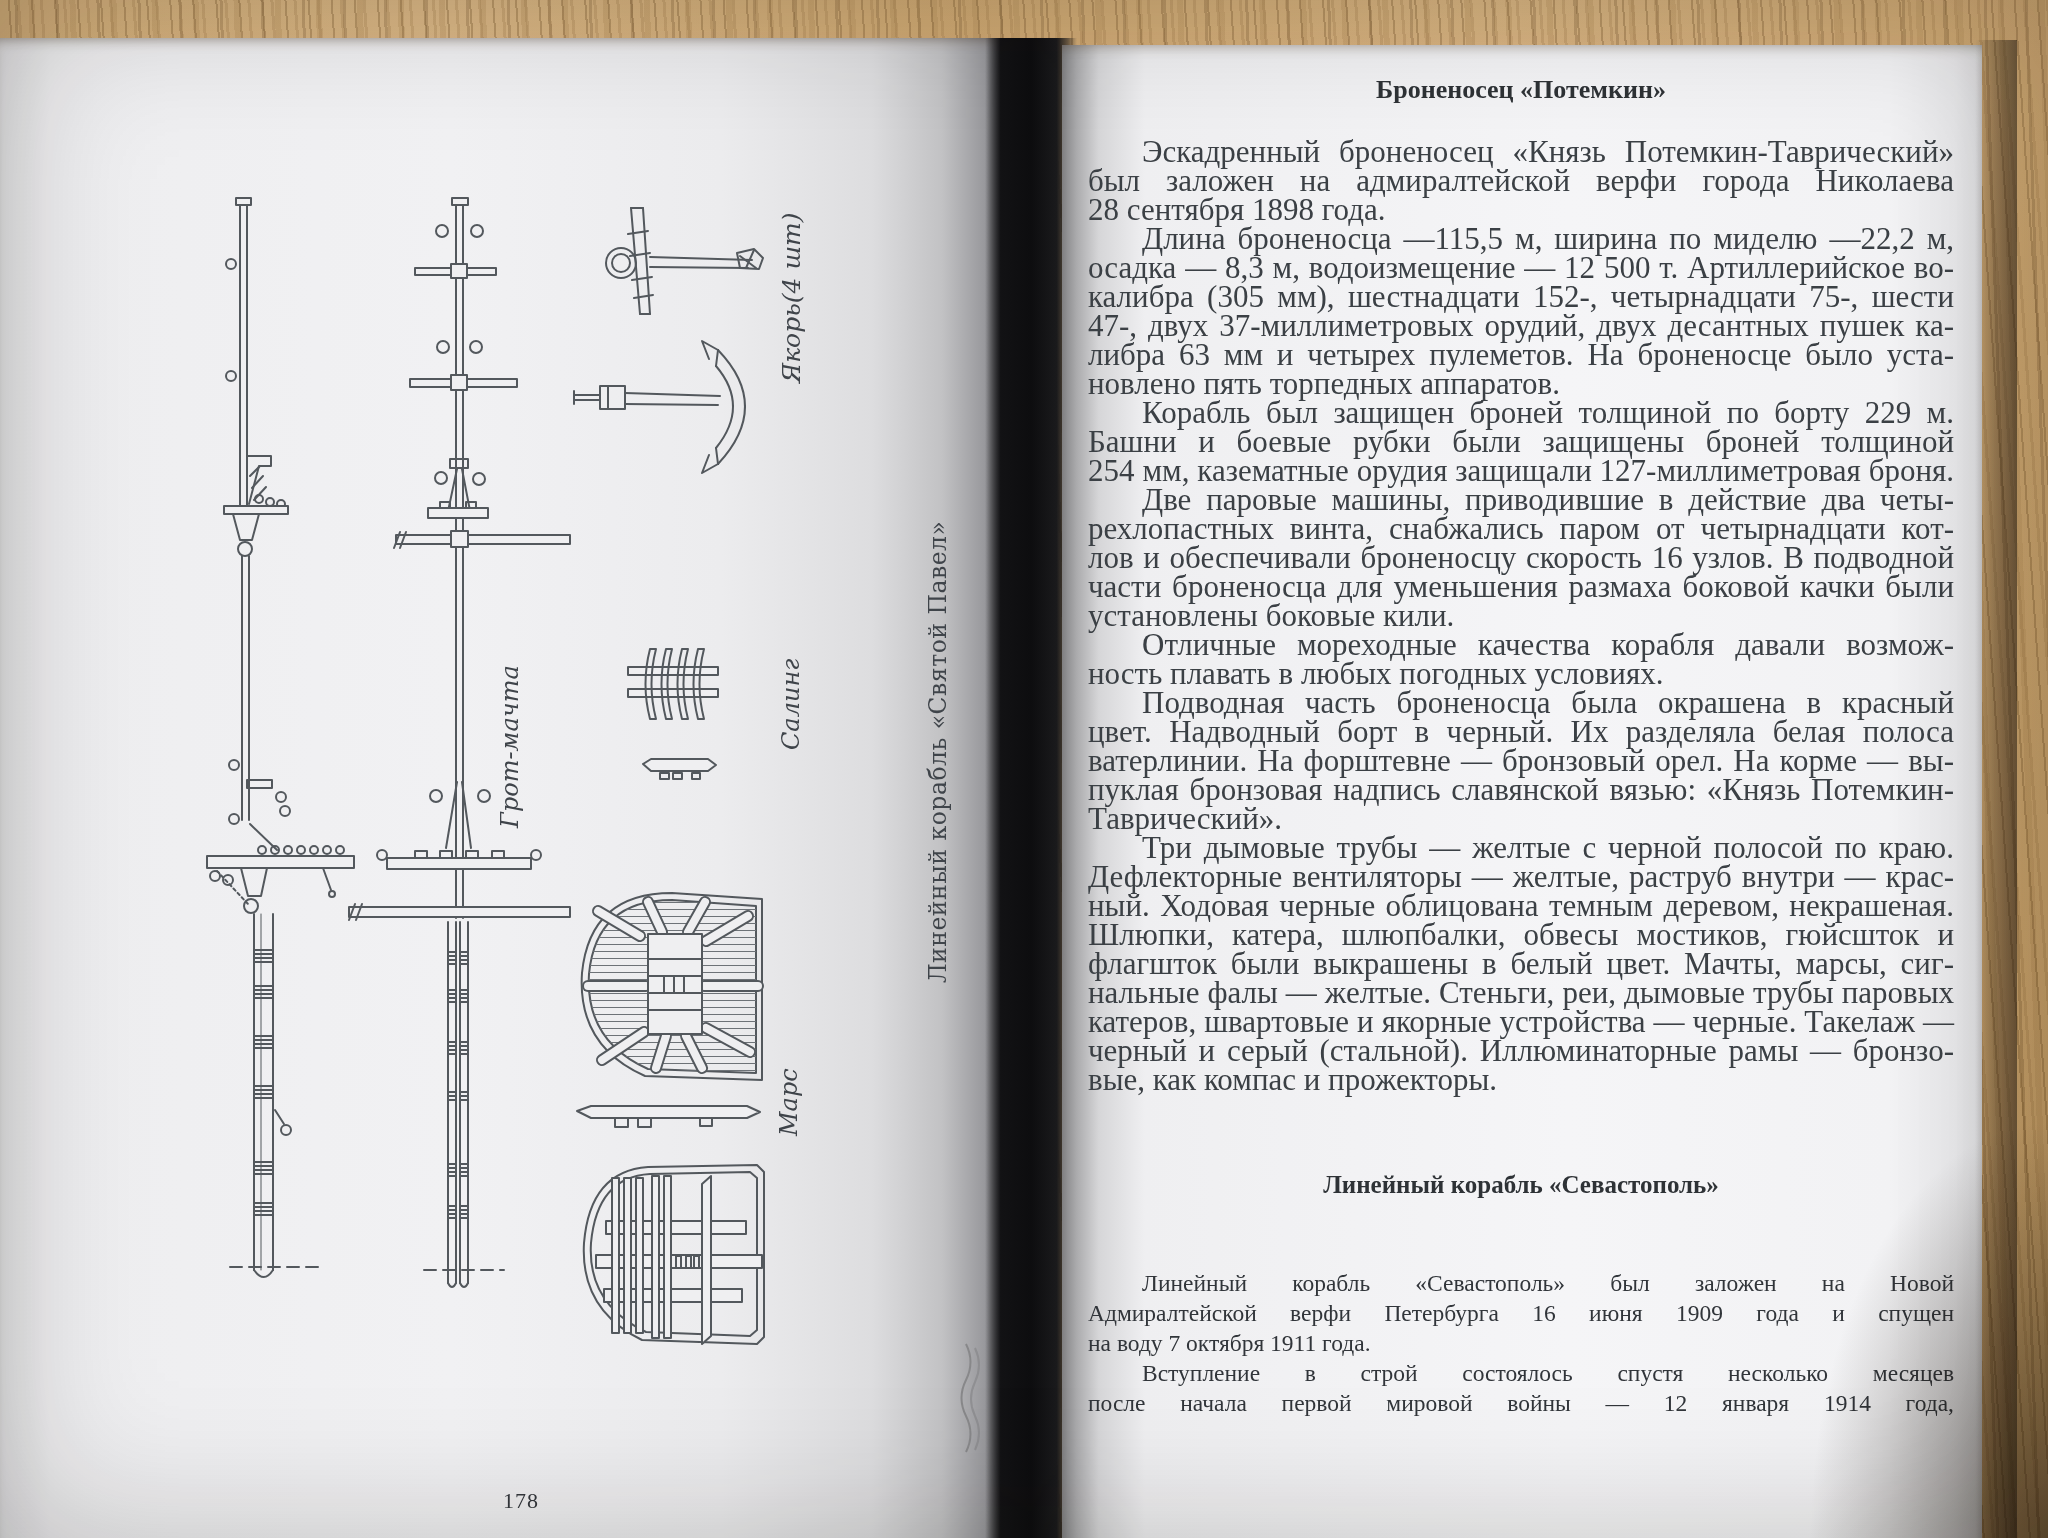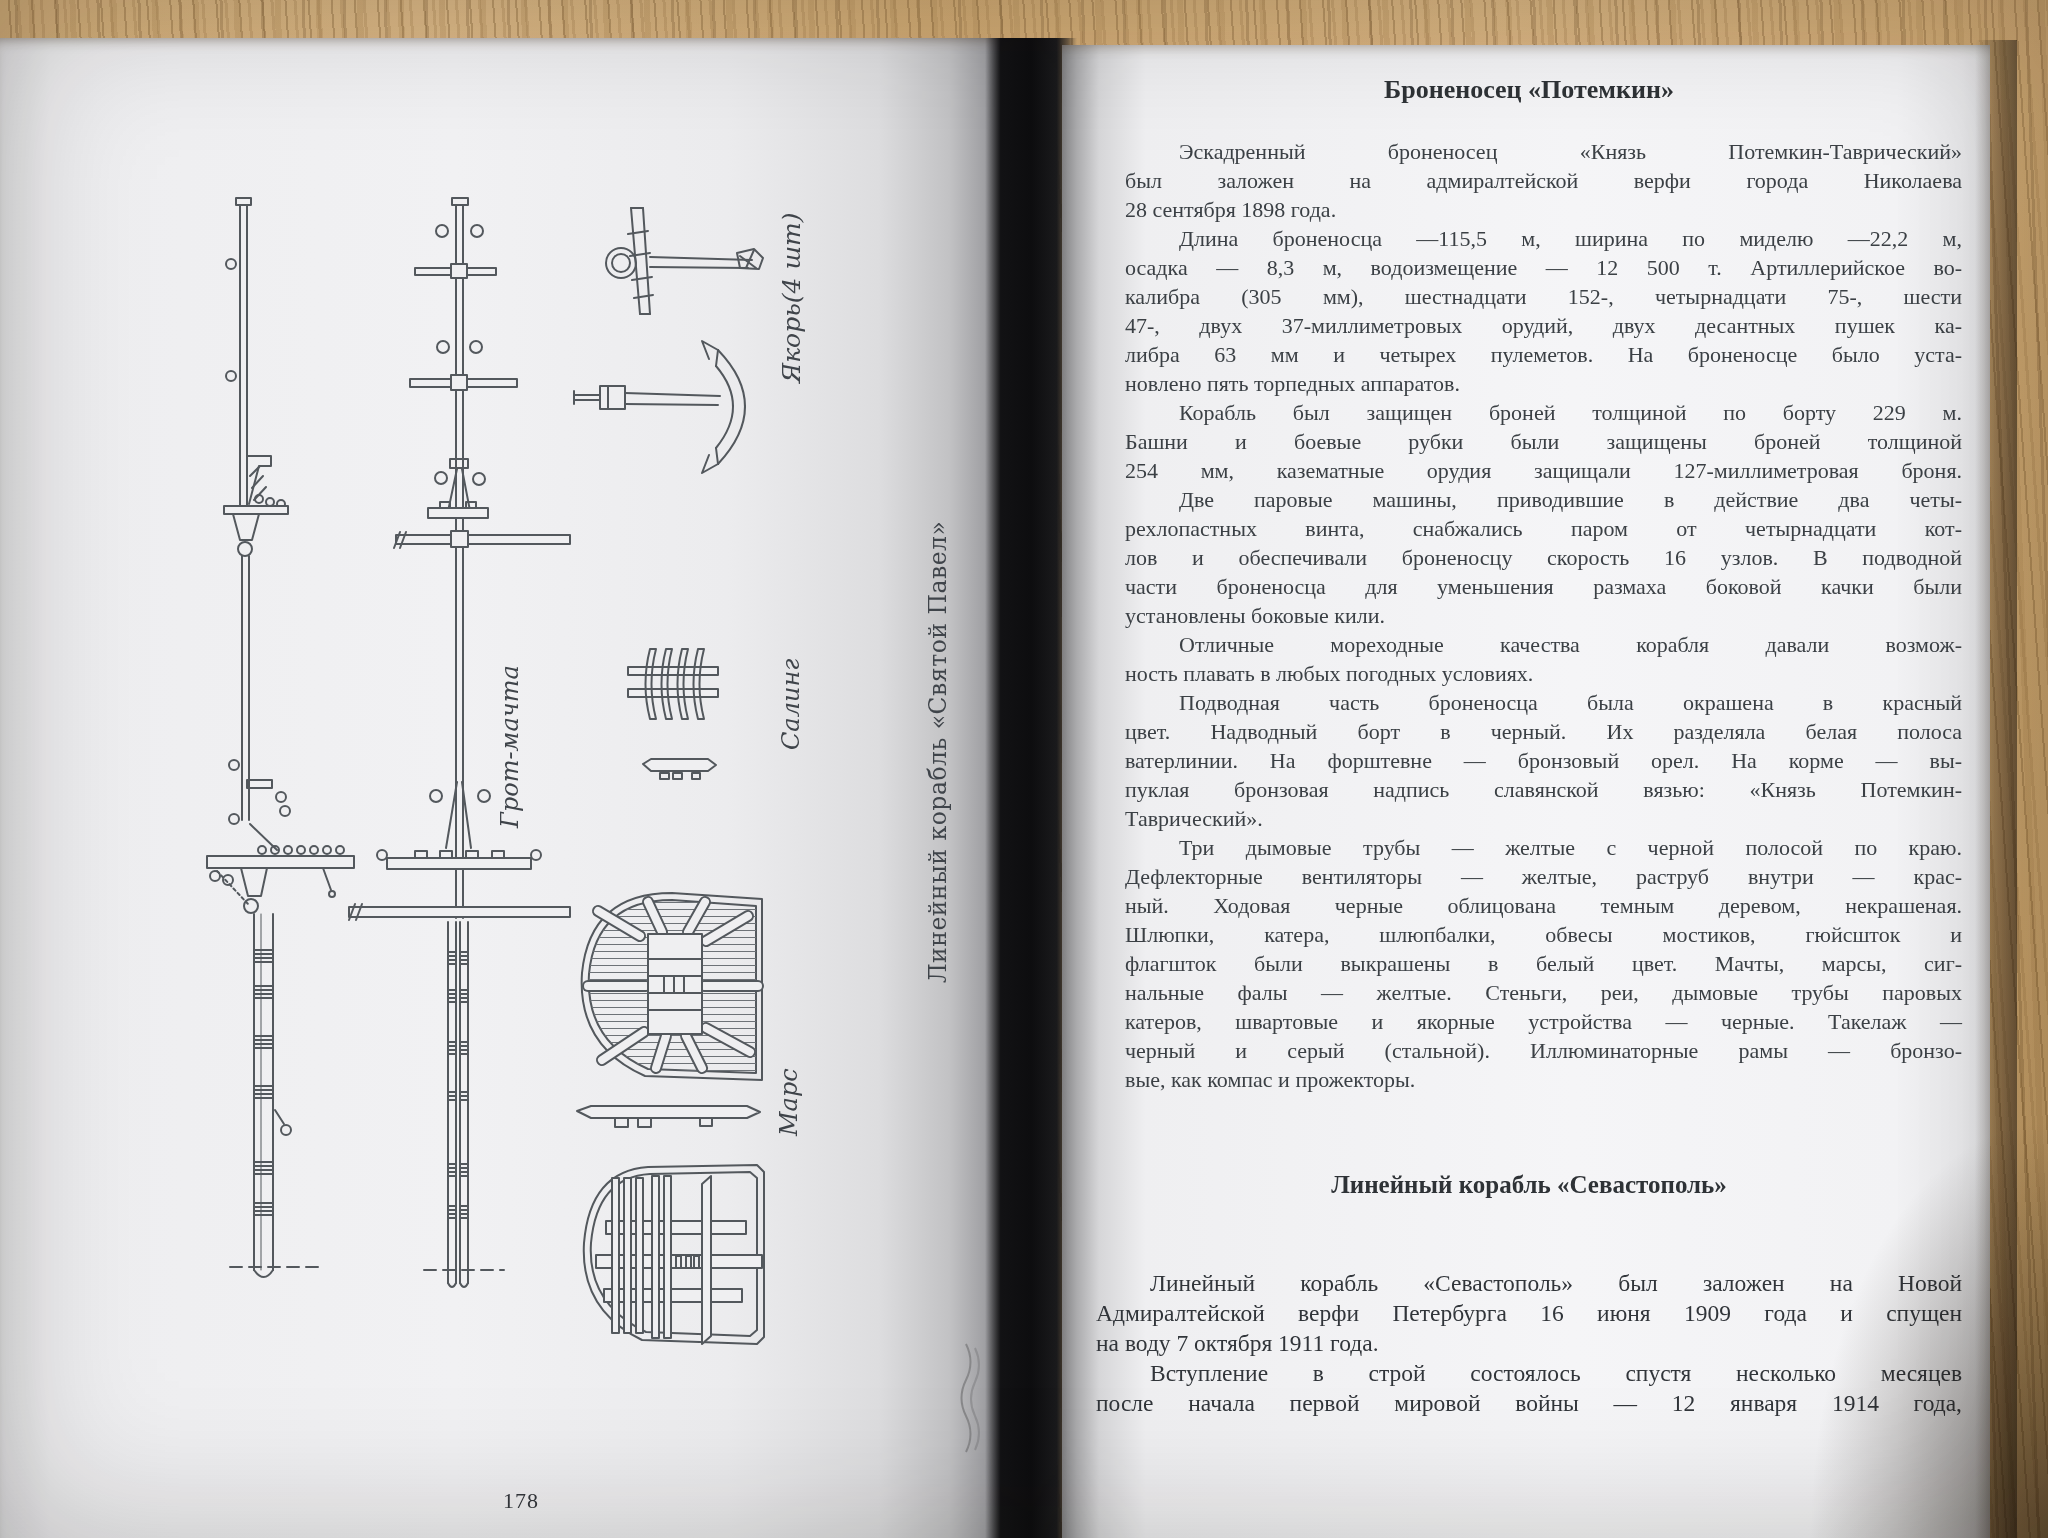--- a/index.html
+++ b/index.html
@@ -3,40 +3,40 @@
 <meta charset="utf-8">
 <style>
   html,body{margin:0;padding:0;background:#222;}
   .scene{position:relative;width:2048px;height:1538px;overflow:hidden;
     font-family:"Liberation Serif", serif;
     background:
       linear-gradient(180deg, rgba(255,255,255,.07), rgba(0,0,0,.06)),
       repeating-linear-gradient(86deg, rgba(122,86,40,.38) 0 2px, rgba(0,0,0,0) 2px 9px, rgba(146,106,55,.25) 9px 12px, rgba(0,0,0,0) 12px 23px),
       repeating-linear-gradient(88deg, rgba(170,130,75,.30) 0 6px, rgba(0,0,0,0) 6px 27px, rgba(115,80,38,.30) 27px 30px, rgba(0,0,0,0) 30px 41px),
       linear-gradient(90deg,#cda66e 0%,#d9b37e 22%,#cba268 47%,#d7b07a 74%,#c89f66 100%);}
-  .page{position:absolute;padding-left:8px;}
+  .page{position:absolute;}
   .page-left{left:0;top:38px;width:1002px;height:1500px;
     background:linear-gradient(to right,#e2e2e4 0%,#eeeef0 5%,#f1f1f3 45%,#ececee 72%,#dddddf 87%,#c2c2c4 94%,#96969a 98.5%,#717173 100%);
     box-shadow:inset 0 10px 14px -10px rgba(60,45,25,.55);}
   .page-right{left:1062px;top:45px;width:920px;height:1493px;
     background:linear-gradient(to right,#828284 0%,#ababad 1.6%,#d6d6d8 4%,#efeff1 9%,#f5f5f7 55%,#f2f2f4 90%,#e7e7e9 97%,#d9d9db 100%);
     box-shadow:inset 0 10px 14px -10px rgba(60,45,25,.45);}
   .gutter{position:absolute;left:985px;top:38px;width:92px;height:1500px;
     background:linear-gradient(90deg, rgba(18,18,20,0) 0%, rgba(18,18,20,.55) 9%, #121214 17%, #0d0d0f 50%, #1a1a1c 78%, rgba(24,24,26,.55) 90%, rgba(24,24,26,0) 100%);}
   .right-edge{position:absolute;left:1975px;top:40px;width:42px;height:1498px;
     background:linear-gradient(90deg, rgba(0,0,0,0) 0%, rgba(45,34,22,.30) 45%, rgba(32,24,15,.55) 100%);}
   .corner-shade{position:absolute;right:0;bottom:0;width:240px;height:420px;pointer-events:none;
     background:radial-gradient(ellipse at 100% 100%, rgba(25,17,8,.55) 0%, rgba(25,17,8,0) 70%);}
   .vignette{position:absolute;inset:0;pointer-events:none;
     box-shadow:inset 0 0 150px rgba(20,15,8,.22);}
   
   .rp-inner{position:relative;height:100%;padding:0 28px 0 26px;color:#3b4045;}
   .rp-title{margin:30px 0 0 0;font-size:26px;line-height:30px;font-weight:bold;text-align:center;color:#2e3236;}
   .rp-title2{margin:76px 0 0 0;font-size:25px;line-height:30px;font-weight:bold;text-align:center;color:#2e3236;}
-  .rp-body{margin-top:32px;font-size:22px;line-height:29px;margin-left:29px;}
+  .rp-body{margin-top:32px;font-size:31px;line-height:29px;}
   .rp-body2{margin-top:68px;font-size:23.5px;line-height:30px;color:#31353a;}
   .ln{text-align:justify;text-align-last:justify;white-space:nowrap;}
   .ln.end{text-align-last:left;white-space:normal;}
   .ln.ind{text-indent:54px;}
   .pagenum{position:absolute;font-size:22px;letter-spacing:1px;color:#34383d;}
   .pn-left{left:471px;top:1450px;margin-left:32px;}
   .pn-right{left:355px;top:1458px;width:90px;text-align:center;color:#2c3034;}
   
   .fig{position:absolute;left:0;top:0;}
   .fig .stroke{stroke:#53585d;fill:none;stroke-width:2;stroke-linecap:round;stroke-linejoin:round;}

